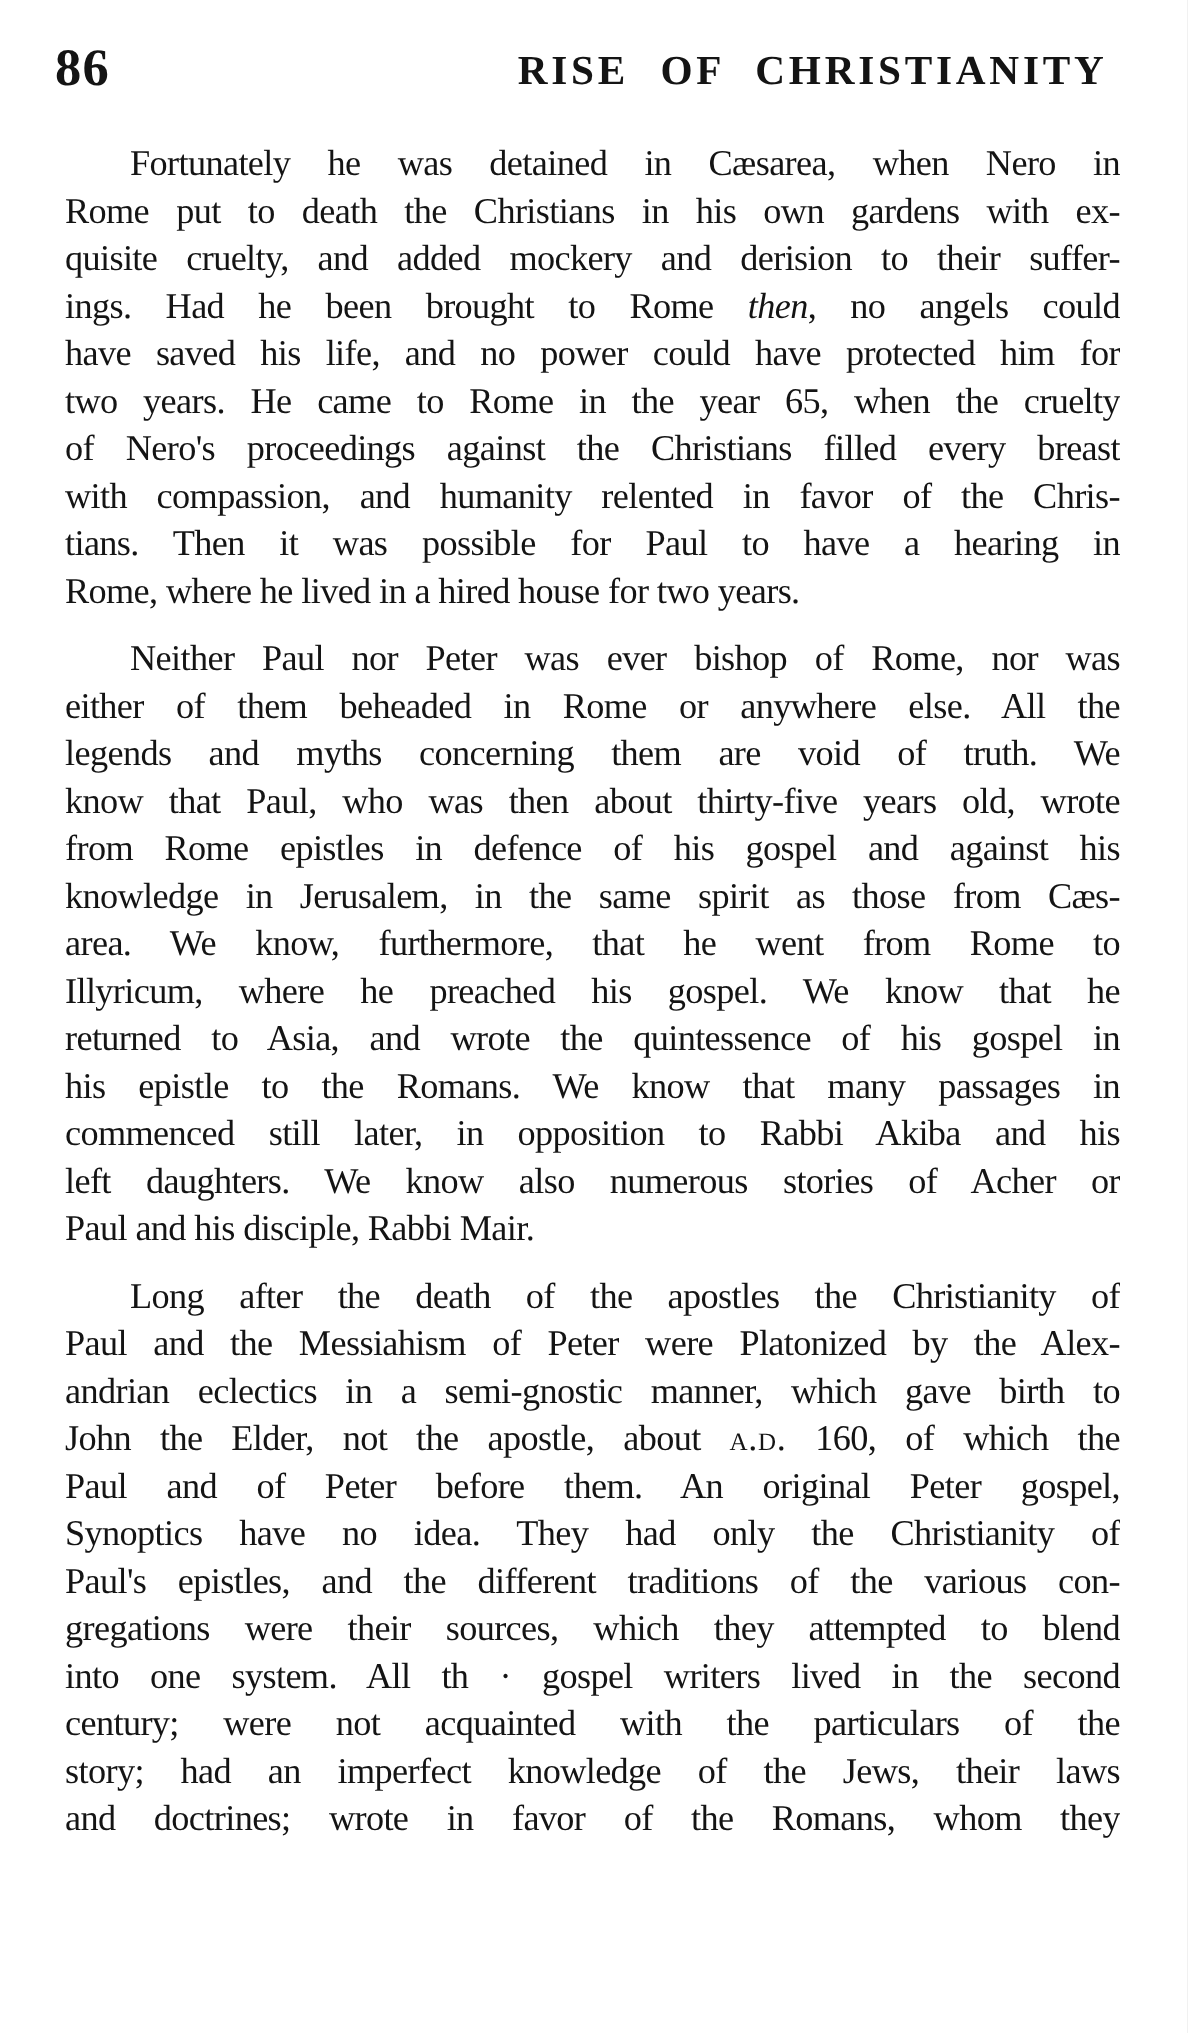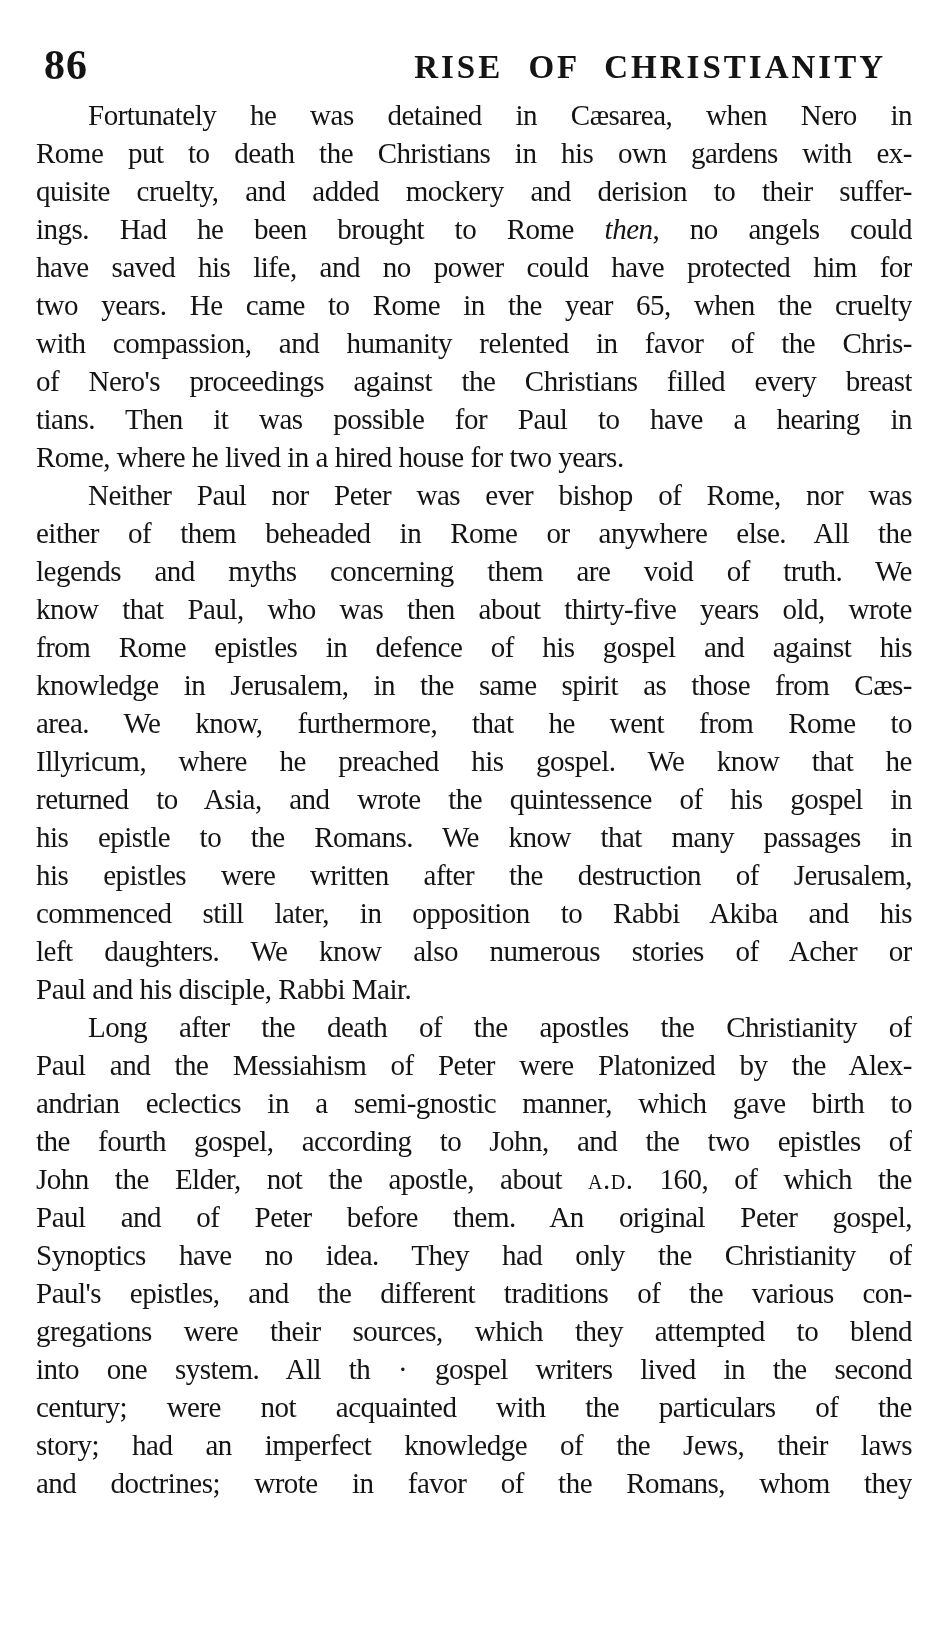--- a/index.html
+++ b/index.html
@@ -12,21 +12,21 @@
     width: 950px;
     height: 1631px;
     margin: 0 auto;
     background: #ffffff;
     color: #141414;
     font-family: "Liberation Serif", "DejaVu Serif", serif;
     overflow: hidden;
   }
   .running-head {
     position: absolute;
-    top: 40px;
+    top: 30px;
     left: 36px;
     width: 876px;
     height: 46px;
   }
   .page-number {
     position: absolute;
     left: 8px;
     bottom: 0;
     font-size: 42px;
     font-weight: 700;
@@ -44,21 +44,21 @@
     letter-spacing: 3px;
     word-spacing: 14px;
     line-height: 1;
   }
   .page-body {
     position: absolute;
     top: 96px;
     left: 36px;
     width: 876px;
   }
-  .paragraph { margin: 0; font-family: Liberation Serif, serif; }
+  .paragraph { margin: 16px; font-family: Liberation Serif, serif; }
   .line {
     font-size: 29px;
     letter-spacing: -0.5px;
     line-height: 38px;
     height: 38px;
     text-align: justify;
     text-align-last: justify;
     white-space: normal;
     overflow: hidden;
   }
@@ -79,46 +79,44 @@
     <span class="head-title">RISE OF CHRISTIANITY</span>
   </div>
   <main class="page-body">
       <div class="paragraph">
         <div class="line indent"><span>Fortunately he was detained in Cæsarea, when Nero in</span></div>
         <div class="line"><span>Rome put to death the Christians in his own gardens with ex-</span></div>
         <div class="line"><span>quisite cruelty, and added mockery and derision to their suffer-</span></div>
         <div class="line"><span>ings. Had he been brought to Rome </span><span class="it">then</span><span>, no angels could</span></div>
         <div class="line"><span>have saved his life, and no power could have protected him for</span></div>
         <div class="line"><span>two years. He came to Rome in the year 65, when the cruelty</span></div>
+        <div class="line"><span>of Nero's proceedings against the Christians filled every breast</span></div>
         <div class="line"><span>with compassion, and humanity relented in favor of the Chris-</span></div>
-        <div class="line"><span>of Nero's proceedings against the Christians filled every breast</span></div>
         <div class="line"><span>tians. Then it was possible for Paul to have a hearing in</span></div>
         <div class="line end"><span>Rome, where he lived in a hired house for two years.</span></div>
       </div>
       <div class="paragraph">
         <div class="line indent"><span>Neither Paul nor Peter was ever bishop of Rome, nor was</span></div>
         <div class="line"><span>either of them beheaded in Rome or anywhere else. All the</span></div>
         <div class="line"><span>legends and myths concerning them are void of truth. We</span></div>
         <div class="line"><span>know that Paul, who was then about thirty-five years old, wrote</span></div>
         <div class="line"><span>from Rome epistles in defence of his gospel and against his</span></div>
         <div class="line"><span>knowledge in Jerusalem, in the same spirit as those from Cæs-</span></div>
         <div class="line"><span>area. We know, furthermore, that he went from Rome to</span></div>
         <div class="line"><span>Illyricum, where he preached his gospel. We know that he</span></div>
         <div class="line"><span>returned to Asia, and wrote the quintessence of his gospel in</span></div>
         <div class="line"><span>his epistle to the Romans. We know that many passages in</span></div>
-        <div class="line"><span>his epistles were written after the destruction of Jerusalem,</span></div>
         <div class="line"><span>commenced still later, in opposition to Rabbi Akiba and his</span></div>
         <div class="line"><span>left daughters. We know also numerous stories of Acher or</span></div>
         <div class="line end"><span>Paul and his disciple, Rabbi Mair.</span></div>
       </div>
       <div class="paragraph">
         <div class="line indent"><span>Long after the death of the apostles the Christianity of</span></div>
         <div class="line"><span>Paul and the Messiahism of Peter were Platonized by the Alex-</span></div>
         <div class="line"><span>andrian eclectics in a semi-gnostic manner, which gave birth to</span></div>
-        <div class="line"><span>the fourth gospel, according to John, and the two epistles of</span></div>
         <div class="line"><span>John the Elder, not the apostle, about </span><span class="sc">a.d.</span><span> 160, of which the</span></div>
         <div class="line"><span>Paul and of Peter before them. An original Peter gospel,</span></div>
         <div class="line"><span>Synoptics have no idea. They had only the Christianity of</span></div>
         <div class="line"><span>Paul's epistles, and the different traditions of the various con-</span></div>
         <div class="line"><span>gregations were their sources, which they attempted to blend</span></div>
         <div class="line"><span>into one system. All th · gospel writers lived in the second</span></div>
         <div class="line"><span>century; were not acquainted with the particulars of the</span></div>
         <div class="line"><span>story; had an imperfect knowledge of the Jews, their laws</span></div>
         <div class="line"><span>and doctrines; wrote in favor of the Romans, whom they</span></div>
       </div>

